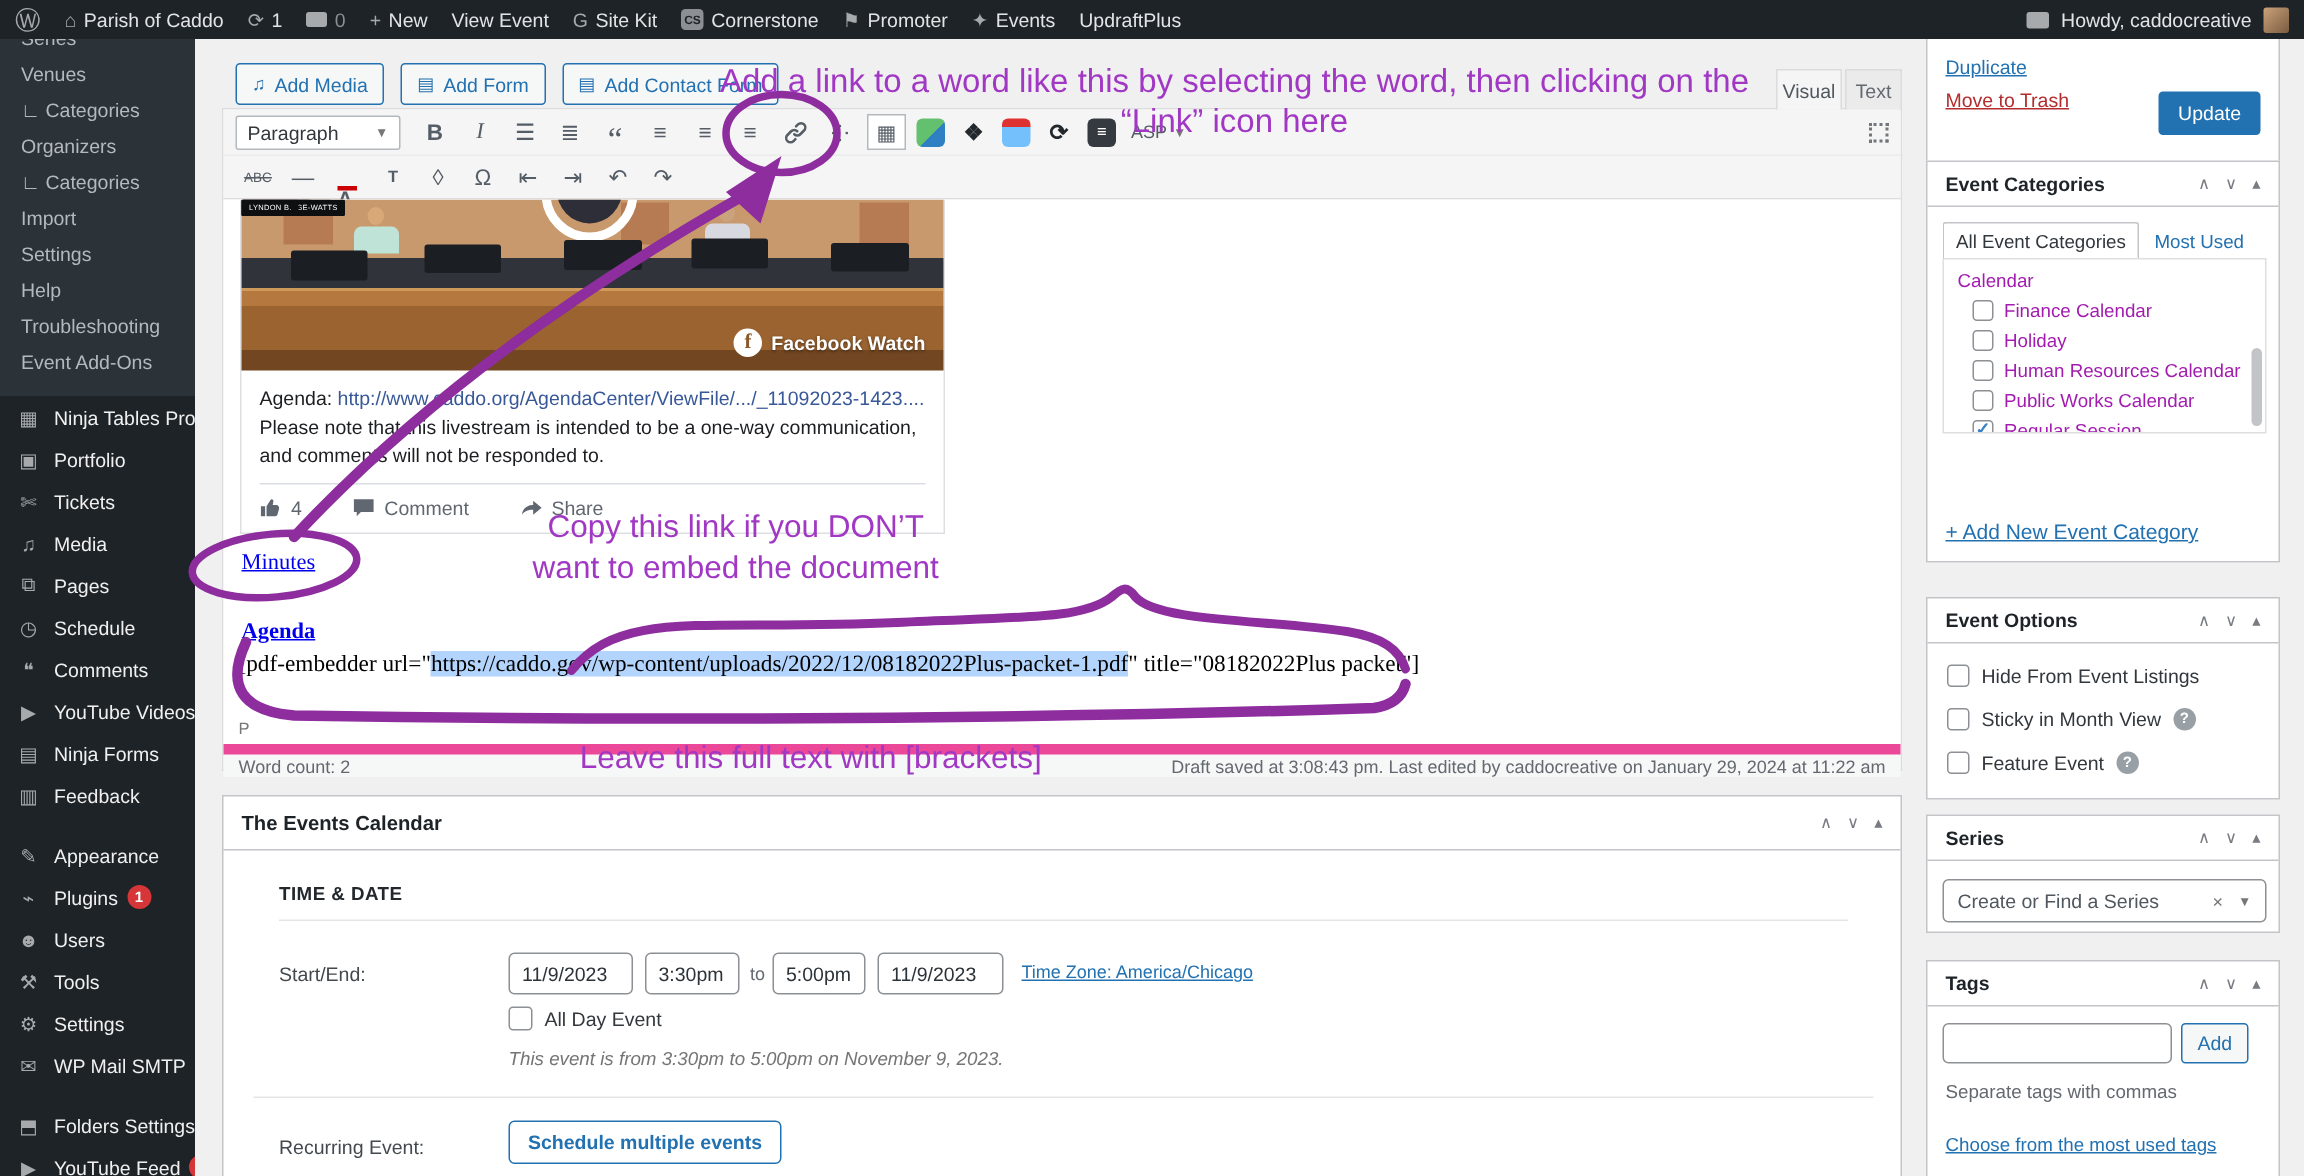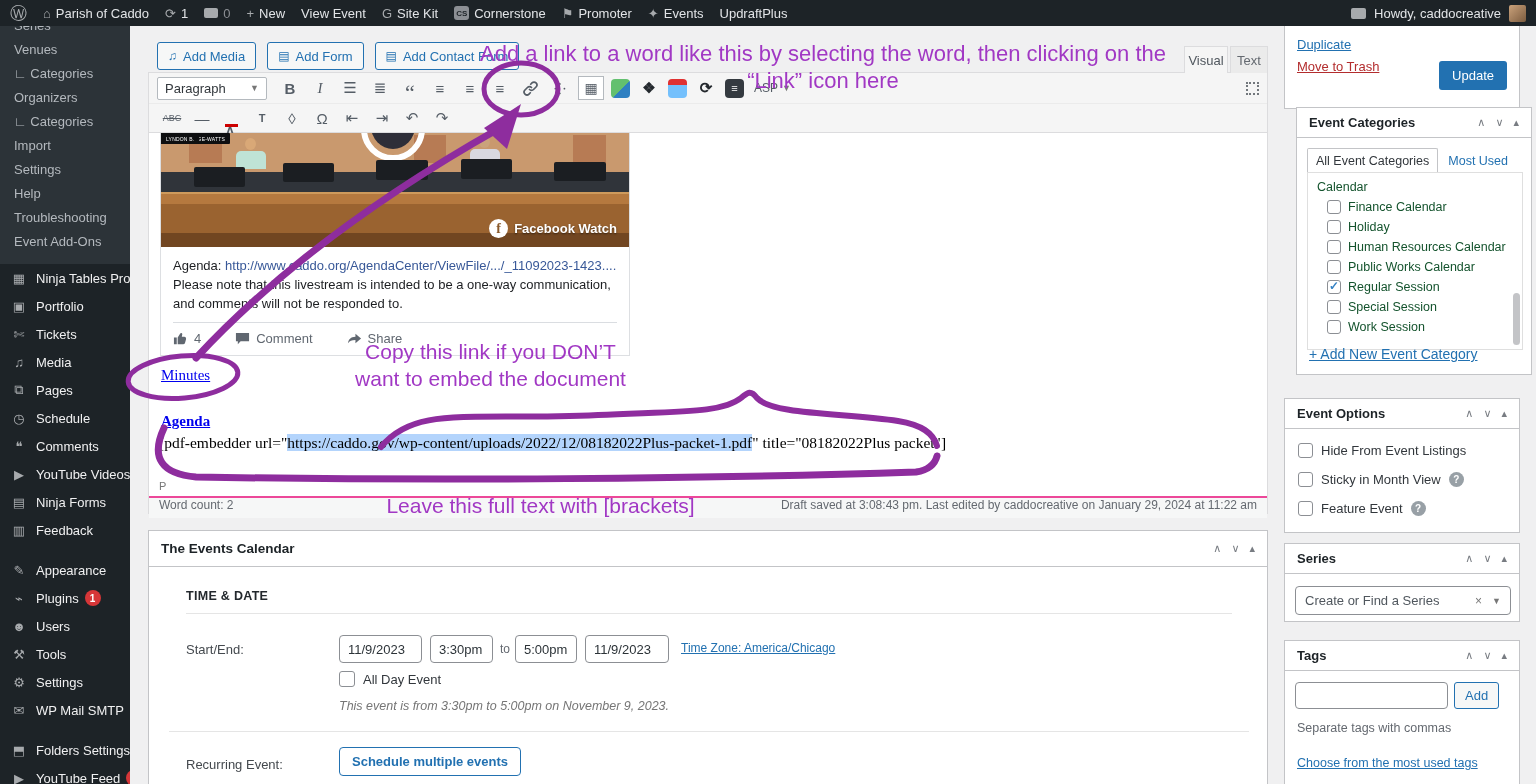--- a/index.html
+++ b/index.html
@@ -113,22 +113,22 @@
   .fbactions{display:flex; align-items:center; gap:34px; border-top:1px solid #dadde1;
     margin:0 12px; padding:8px 0 9px; color:#606770; font-size:13px;}
   .fbact{display:inline-flex; align-items:center; gap:6px; cursor:pointer;}
   .fbact svg{display:block;}
   .doclink{position:absolute; left:12px; font-size:15px; color:#0000EE; text-decoration:underline; cursor:pointer;}
   .lnk1{top:234px;} .lnk2{top:280px;font-weight:bold;}
   .shortcode{position:absolute; left:10px; top:301px; font-size:15.5px; color:#000; white-space:nowrap;}
   .shortcode .sel{background:var(--selection);}
   .pathbar{height:17px; padding:1px 10px; font-size:11px; color:#777; background:#fff;
     font-family:"Liberation Sans",sans-serif;}
-  .statusbar{height:22px; background:#f6f7f7; border-top:2px solid #ec4899; display:flex;
-    align-items:flex-start; padding:0 10px; font-size:12px; color:#646970;}
+  .statusbar{height:22px; background:#f6f7f7; border-top:7px solid #ec4899; display:flex;
+    align-items:flex-end; padding:0 10px; font-size:12px; color:#646970;}
   .statusbar .saved{margin-left:auto;}
 
   
   .tecbox{position:absolute; left:148px; top:530px; width:1120px; height:296px; background:#fff;
     border:1px solid #c3c4c7; z-index:5;}
   .boxhead{height:36px; display:flex; align-items:center; padding:0 12px; border-bottom:1px solid #c3c4c7;}
   .boxhead .btitle{font-weight:bold; font-size:13.5px; color:#1d2327;}
   .handles{margin-left:auto; display:flex; gap:10px; color:#787c82; font-size:11px; align-items:center;}
   .handles span{cursor:pointer;}
   .tecbody{position:relative; height:216px;}
@@ -152,32 +152,32 @@
     display:inline-flex; align-items:center; cursor:pointer;}
 
   
   .panel{position:absolute; left:1284px; width:236px; background:#fff; border:1px solid #c3c4c7; z-index:5;}
   .p-publish{top:25px; height:84px; border-top:none;}
   .publish-links{position:absolute; left:12px; top:12px; display:flex; flex-direction:column; gap:7px;}
   .publish-links a{font-size:13px; text-decoration:underline; cursor:pointer;}
   .lnk-dup{color:var(--accent);} .lnk-trash{color:var(--danger);}
   .updatebtn{position:absolute; right:12px; top:36px; height:29px; padding:0 13px; background:var(--accent);
     color:#fff; border:none; border-radius:3px; font-size:13px; display:inline-flex; align-items:center; cursor:pointer;}
-  .p-cats{top:107px; height:268px;margin-left:12px;}
+  .p-cats{top:107px; height:268px;}
   .p-opts{top:398px; height:135px;}
   .p-series{top:543px; height:79px;}
   .p-tags{top:640px; height:144px; border-bottom:none;}
   .phead{height:30px; display:flex; align-items:center; padding:0 12px; border-bottom:1px solid #c3c4c7;}
   .phead .btitle{font-weight:bold; font-size:13px;}
   .cat-tabs{position:absolute; left:10px; top:40px; display:flex; align-items:flex-end; font-size:12.5px;}
   .cat-tab-all{border:1px solid #c3c4c7; border-bottom:1px solid #fff; background:#fff; padding:5px 8px;
     margin-bottom:-1px; border-radius:2px 2px 0 0; color:#32373c; cursor:pointer;}
   .cat-tab-most{color:var(--accent); padding:5px 10px; cursor:pointer;}
-  .cat-list{position:absolute; left:10px; top:64px; width:216px; height:178px; border:1px solid #dfdfdf;
-    background:#fff; overflow:hidden; padding:7px 0 0 9px; font-size:12.5px; color:#14532d;}
+  .cat-list{position:absolute; left:10px; top:64px; width:216px; height:117px; border:1px solid #dfdfdf;
+    background:#fff; overflow:hidden; padding:7px 0 0 9px; font-size:12.5px; color:#a21caf;}
   .cat-scroll{position:absolute; right:2px; bottom:4px; width:7px; height:52px; background:#c3c4c7; border-radius:4px;}
   .cat-parent{margin-bottom:6px;}
   .cat-item{display:flex; align-items:center; gap:7px; margin:0 0 6px 10px;}
   .cat-item .cb{width:14px; height:14px; flex:0 0 14px;}
   .cat-item .cb.checked::after{font-size:12px; top:-2px; left:1px;}
   .addcat{position:absolute; left:12px; top:238px; font-size:14px; color:var(--accent); text-decoration:underline; cursor:pointer;text-align:center;}
   .opt-item{display:flex; align-items:center; gap:8px; margin:14px 0 0 13px; font-size:13px; color:#32373c;}
   .opt-item .cb{width:15px; height:15px; flex:0 0 15px;}
   .help{width:15px; height:15px; border-radius:50%; background:#98a0a6; color:#fff; font-size:10px; font-weight:bold;
     display:inline-flex; align-items:center; justify-content:center; cursor:pointer;}

